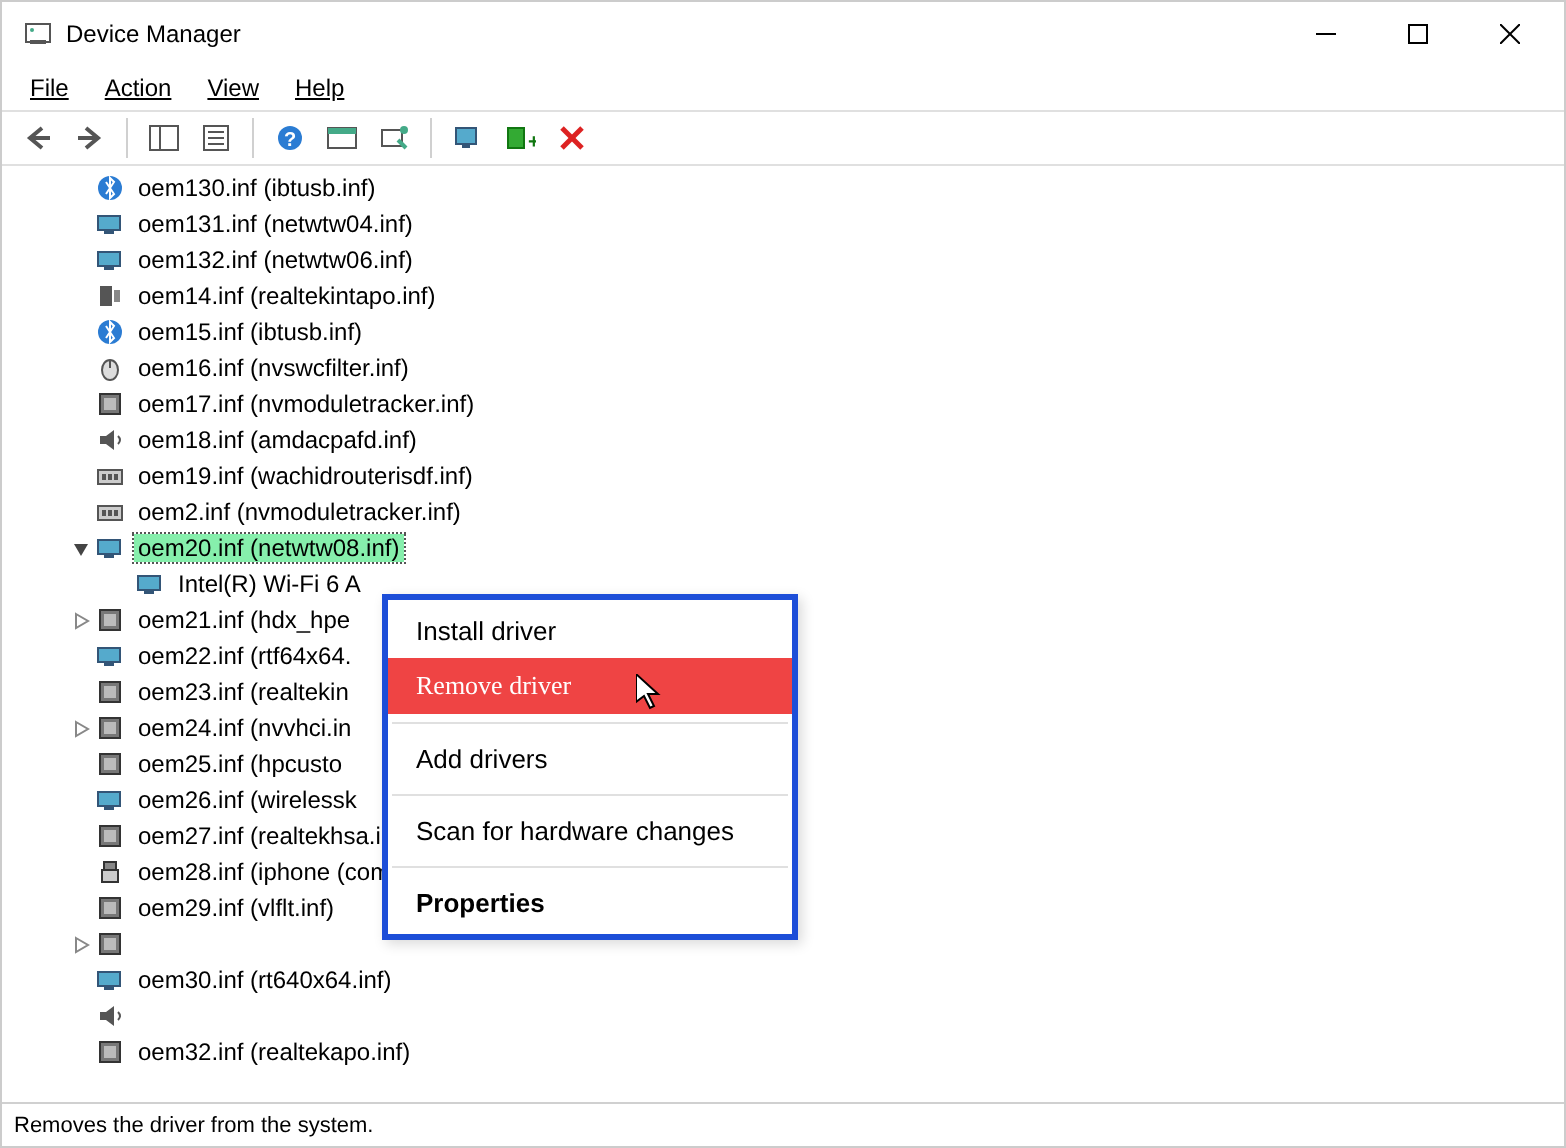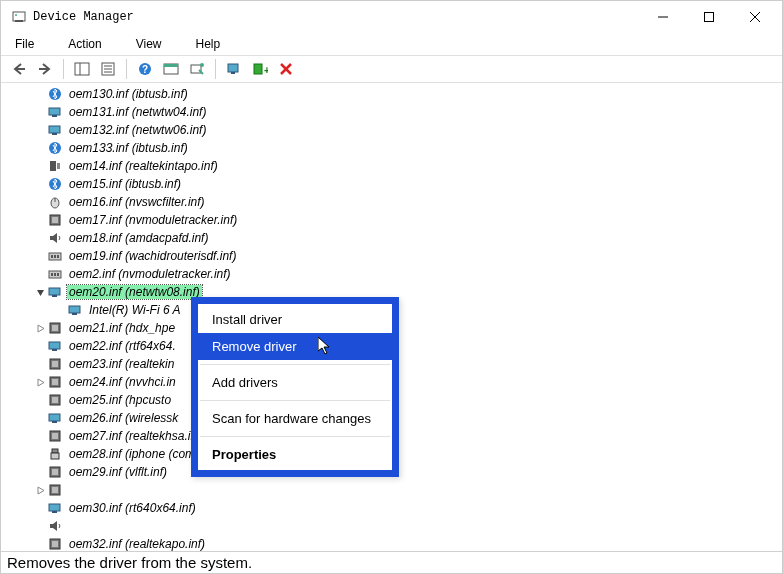--- a/index.html
+++ b/index.html
@@ -1,44 +1,44 @@
 <!DOCTYPE html>
 <html><head>
 <meta charset="utf-8">
 <style>
 * { box-sizing: border-box; margin: 0; padding: 0; }
 body { font-family: "Segoe UI", Tahoma, sans-serif; font-size: 12px; background: #fff; width: 783px; height: 574px; overflow: hidden; border: 1px solid #ccc; display: flex; flex-direction: column; }
 .titlebar { display: flex; align-items: center; height: 32px; padding: 0 4px; }
 .titlebar .app-icon { width: 16px; height: 16px; margin: 0 6px; display: inline-flex; align-items: center; justify-content: center; }
-.titlebar .title { flex: 1; font-size: 12px; font-family: Liberation Mono, monospace; }
+.titlebar .title { flex: 1; font-size: 12px; }
 .titlebar .win-controls { display: flex; }
 .titlebar .win-btn { width: 46px; height: 32px; display: flex; align-items: center; justify-content: center; font-size: 14px; cursor: default; }
-.menubar { display: flex; height: 22px; align-items: center; padding: 0 6px; gap: 18px; }
+.menubar { display: flex; height: 22px; align-items: center; padding: 0 6px; gap: 2px; text-decoration: underline; }
 .menubar .menu-item { padding: 2px 8px; cursor: default; }
 .toolbar { display: flex; align-items: center; height: 28px; padding: 0 6px; gap: 2px; border-top: 1px solid #e0e0e0; border-bottom: 1px solid #e0e0e0; }
 .toolbar .tb-btn { width: 24px; height: 24px; display: flex; align-items: center; justify-content: center; cursor: default; }
 .toolbar .sep { width: 1px; height: 20px; background: #d0d0d0; margin: 0 4px; }
 .tree-container { flex: 1; overflow: hidden; position: relative; display: flex; }
 .tree { flex: 1; overflow-y: auto; padding: 2px 0; }
 .tree::-webkit-scrollbar { width: 16px; }
 .tree::-webkit-scrollbar-track { background: #f0f0f0; }
 .tree::-webkit-scrollbar-thumb { background: #c0c0c0; }
 .tree-row { display: flex; align-items: center; height: 18px; padding-left: 4px; white-space: nowrap; cursor: default; }
 .tree-row .expander { width: 14px; height: 14px; display: inline-flex; align-items: center; justify-content: center; font-size: 9px; color: #666; }
 .tree-row .node-icon { width: 16px; height: 16px; display: inline-flex; align-items: center; justify-content: center; margin-right: 4px; }
-.tree-row .node-label { font-size: 12px; padding: 0 2px; font-style: italic; }
+.tree-row .node-label { font-size: 12px; padding: 0 2px; }
 .tree-row.selected .node-label { background: #86efac; outline: 1px dotted #555; }
 .level-1 { padding-left: 32px; }
 .level-2 { padding-left: 52px; }
-.context-menu { position: absolute; background: #fff; border: 7px solid #1d4ed8; box-shadow: 2px 2px 6px rgba(0,0,0,0.15); width: 208px; z-index: 100; padding: 2px 0; }
+.context-menu { position: absolute; background: #fff; border: 3px solid #1d4ed8; box-shadow: 2px 2px 6px rgba(0,0,0,0.15); width: 208px; z-index: 100; padding: 2px 0; }
 .context-menu .cm-item { padding: 6px 14px; font-size: 13px; cursor: default; }
-.context-menu .cm-item.highlighted { background: #1d4ed8; color: #fff; }
+.context-menu .cm-item.highlighted { background: #ef4444; color: #fff; font-family: Liberation Serif, serif; }
 .context-menu .cm-sep { height: 1px; background: #e0e0e0; margin: 4px 2px; }
 .context-menu .cm-item.bold { font-weight: 700; }
-.statusbar { height: 22px; border-top: 1px solid #d0d0d0; display: flex; align-items: center; padding: 0 6px; font-size: 15px; }
+.statusbar { height: 22px; border-top: 1px solid #d0d0d0; display: flex; align-items: center; padding: 0 6px; font-size: 11px; }
 .cursor { position: absolute; z-index: 200; pointer-events: none; }
 </style>
 </head>
 <body>
 
 <div class="titlebar">
   <span class="app-icon">
     <svg width="16" height="16" viewBox="0 0 16 16">
         <rect x="2" y="3" width="12" height="9" fill="#fff" stroke="#555"></rect>
         <rect x="4" y="11" width="8" height="2" fill="#555"></rect>
@@ -166,30 +166,20 @@
       </div>
       <div class="tree-row level-1">
         <span class="expander"></span>
         <span class="node-icon">
           <svg width="14" height="14">
             <rect x="1" y="3" width="11" height="7" fill="#5ac" stroke="#357"></rect>
             <rect x="4" y="10" width="5" height="2" fill="#357"></rect>
           </svg>
         </span>
         <span class="node-label">oem132.inf (netwtw06.inf)</span>
-      </div>
-      <div class="tree-row level-1">
-        <span class="expander"></span>
-        <span class="node-icon">
-          <svg width="14" height="14">
-            <circle cx="7" cy="7" r="6" fill="#2b7cd3"></circle>
-            <path d="M5 4 L9 10 L7 12 L7 2 L9 4 L5 10" fill="none" stroke="#fff" stroke-width="1"></path>
-          </svg>
-        </span>
-        <span class="node-label">oem133.inf (ibtusb.inf)</span>
       </div>
       <div class="tree-row level-1">
         <span class="expander"></span>
         <span class="node-icon">
           <svg width="14" height="14">
             <rect x="2" y="2" width="6" height="10" fill="#555"></rect>
             <rect x="9" y="4" width="3" height="6" fill="#888"></rect>
           </svg>
         </span>
         <span class="node-label">oem14.inf (realtekintapo.inf)</span>

